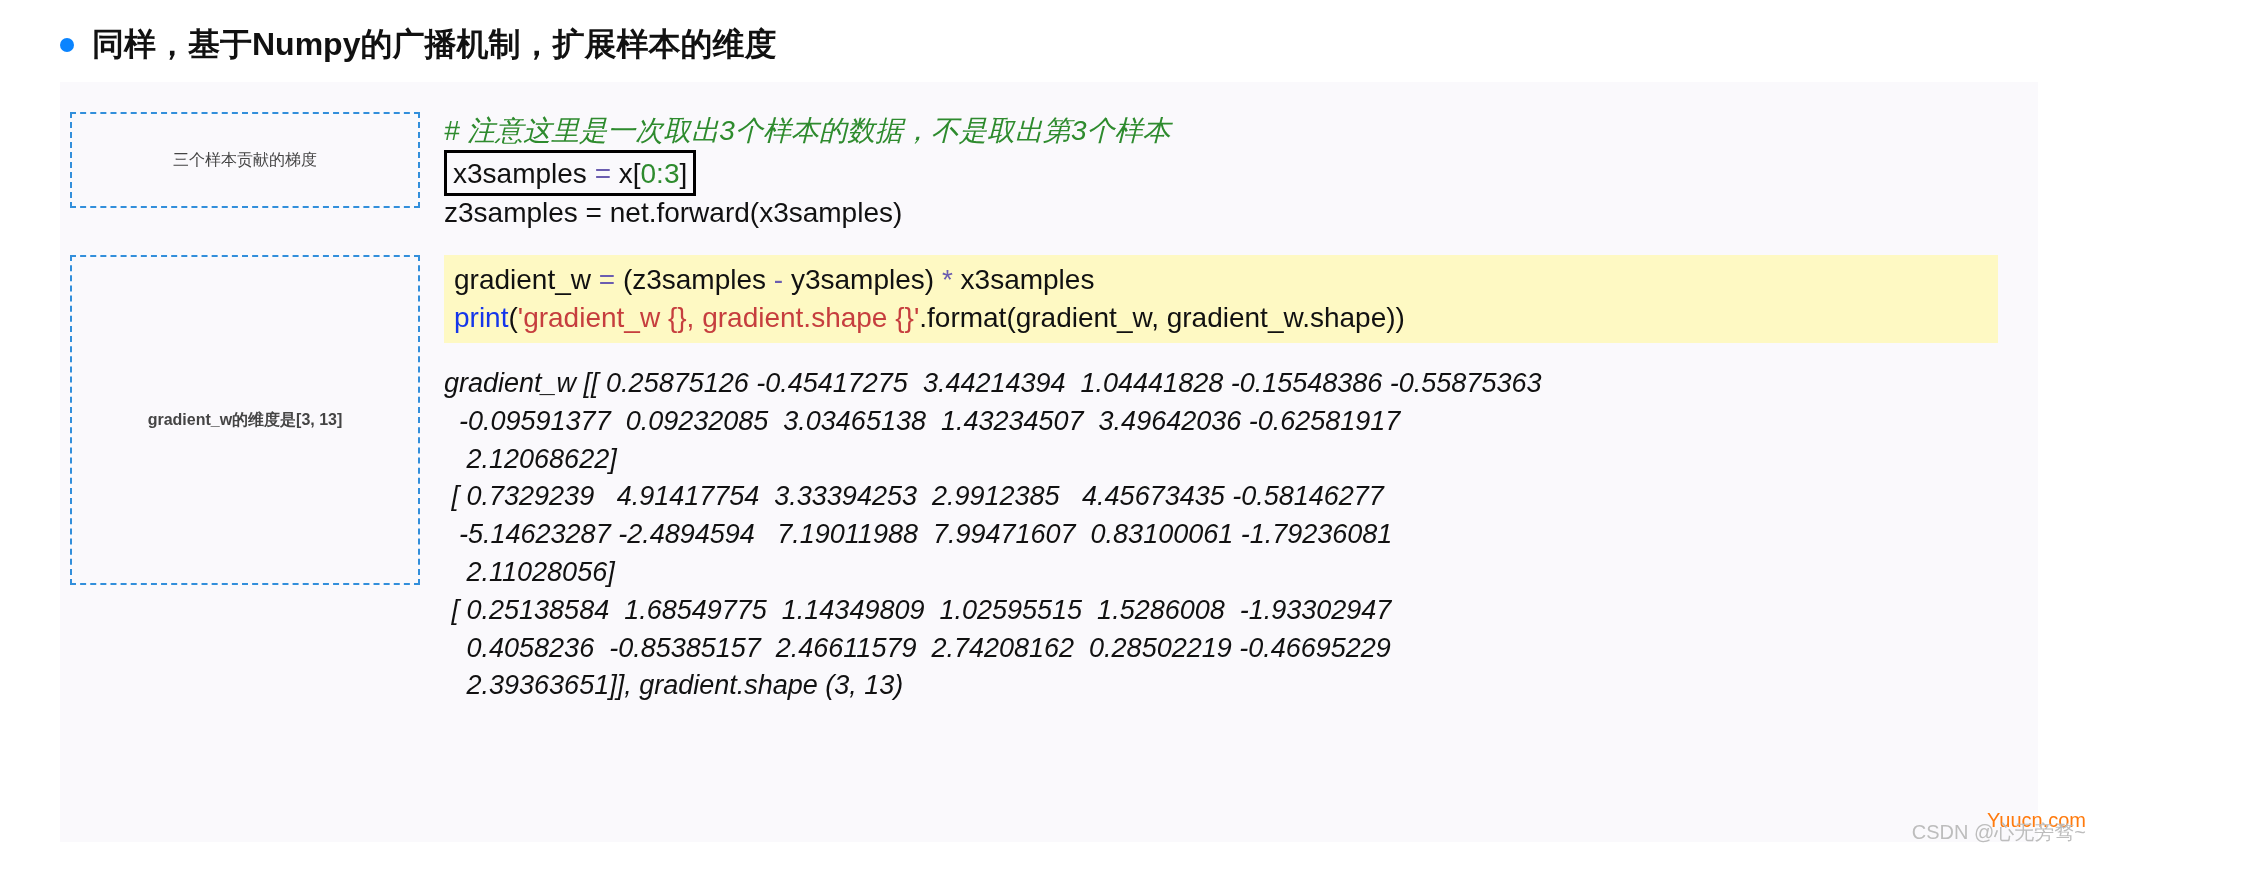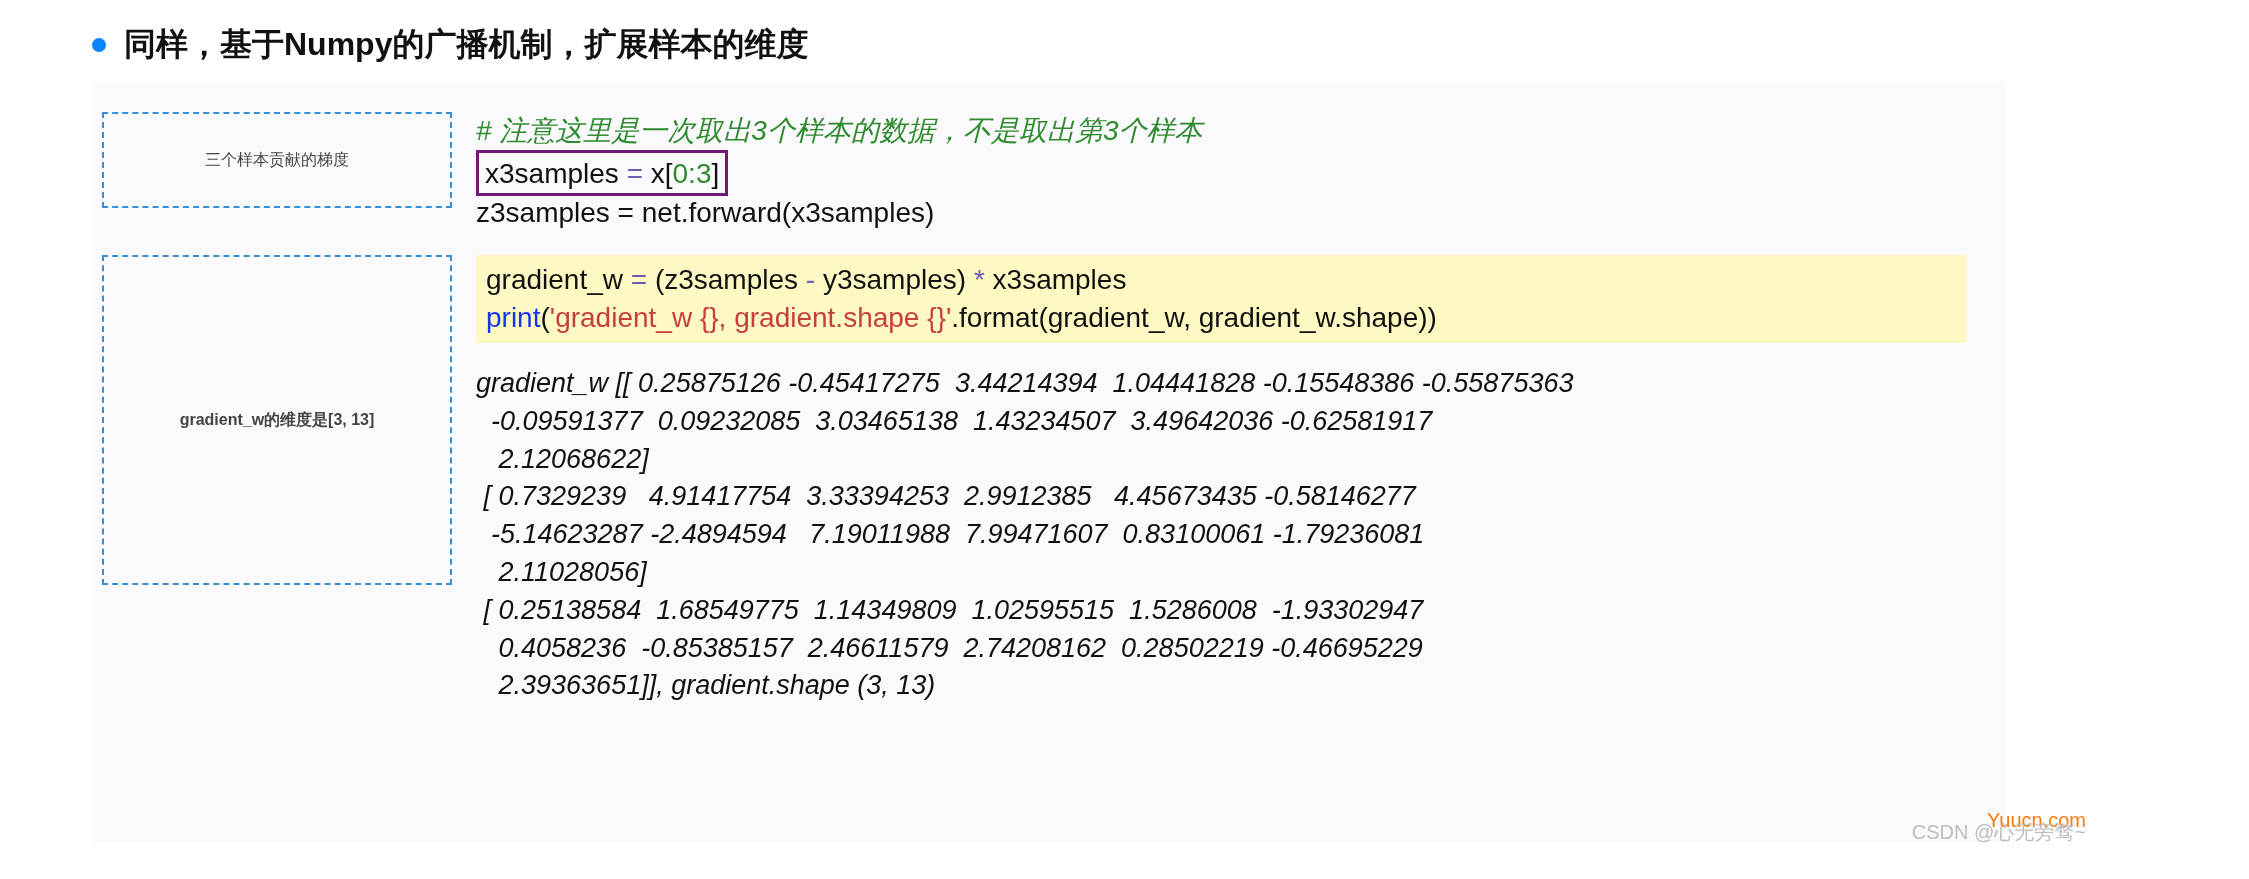--- a/index.html
+++ b/index.html
@@ -4,21 +4,21 @@
 <style>
   * { box-sizing: border-box; }
   body {
     margin: 0;
     font-family: "Helvetica Neue", Arial, "PingFang SC", "Microsoft YaHei", sans-serif;
     background: #fff;
     color: #111;
     font-size: 22px;
     line-height: 1.5;
   }
-  .page { width: 2098px; height: 879px; position: relative; padding: 20px 92px; }
+  .page { width: 2098px; height: 879px; position: relative; padding: 20px 60px; }
   .heading { display: flex; align-items: center; gap: 18px; margin-bottom: 14px; }
   .bullet {
     width: 14px; height: 14px; border-radius: 50%;
     background: #0a84ff; display: inline-block;
     margin-top: 2px;
   }
   .heading-text { font-size: 32px; font-weight: 700; color: #111; }
 
   .content {
     background: #faf9fc;
@@ -57,21 +57,21 @@
     line-height: 1.35;
   }
   .comment { color: #2e8b2e; font-style: italic; }
   .var { color: #111; }
   .op { color: #6b5db0; }
   .lit { color: #2e8b2e; }
   .fn-blue { color: #1536ea; }
   .str { color: #c63e3e; }
 
   .boxed {
-    border: 3px solid #701a75;
+    border: 3px solid #000000;
     display: inline-block;
     padding: 2px 6px 0 6px;
     margin-bottom: -2px;
   }
   .line { display: block; }
 
   .output {
     font-size: 27px;
     line-height: 1.4;
     color: #111;

